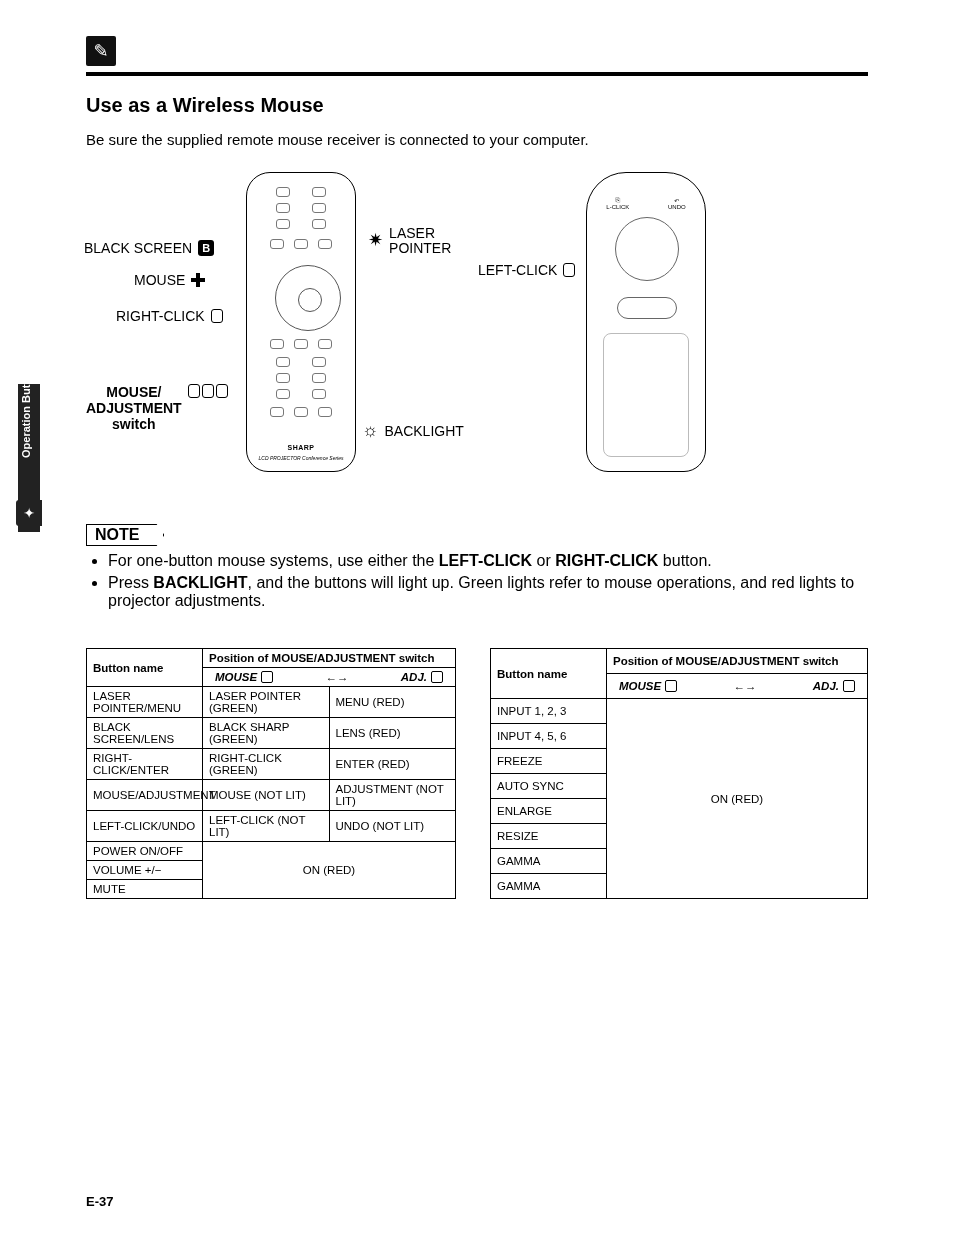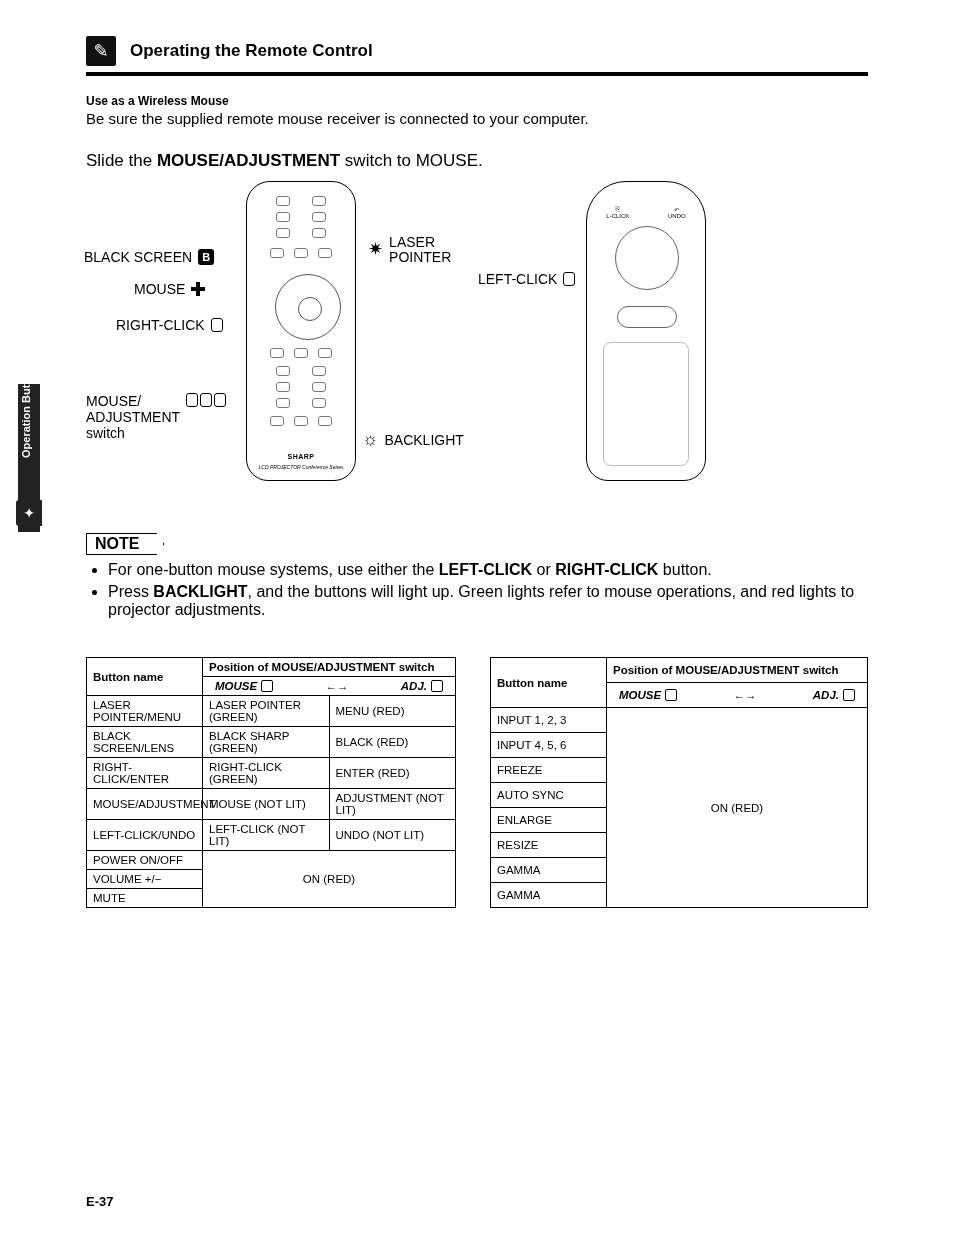--- a/index.html
+++ b/index.html
@@ -22,21 +22,21 @@
     gap: 14px;
     margin-bottom: 4px;
   }
   .hdr-icon {
     width: 30px; height: 30px; background: #111; color:#fff;
     display:flex; align-items:center; justify-content:center;
     border-radius:2px; font-size:18px;
   }
   .hdr-title { font-weight: bold; font-size: 17px; }
   .rule { height: 4px; background: #000; margin: 6px 0 18px 0; }
-  h2.sec { font-size: 12px; font-weight: bold; margin: 0 0 2px 0; }
+  h2.sec { font-size: 20px; font-weight: bold; margin: 0 0 14px 0; }
   p.intro { font-size: 15px; margin: 0 0 24px 0; }
   p.slide { font-size: 17px; margin: 0 0 10px 0; }
   p.slide b { font-weight: bold; }
   .modebtns { font-weight: bold; font-size: 14px; margin-bottom: 14px; }
 
   .diagrams {
     position: relative;
     height: 340px;
     margin-bottom: 10px;
   }
@@ -215,31 +215,27 @@
 <div class="sidetab">
   <div class="sidetab-band"></div>
   <div class="sidetab-label">Operation Buttons</div>
   <div class="sidetab-icon">✦</div>
 </div>
 
 <div class="page">
 
   <div class="hdr">
     <div class="hdr-icon">✎</div>
-    <div class="hdr-title">Operating the Remote Control</div>
   </div>
   <div class="rule"></div>
 
   <h2 class="sec">Use as a Wireless Mouse</h2>
 
   <p class="intro">Be sure the supplied remote mouse receiver is connected to your computer.</p>
 
-  <p class="slide">
-    <span>Slide the </span><b>MOUSE/ADJUSTMENT</b><span> switch to MOUSE.</span>
-  </p>
 
 
   <div class="diagrams">
 
     <div class="callout left" style="left:-2px; top:68px;">
       <span class="ico-b">B</span>
       <span>BLACK SCREEN</span>
     </div>
     <div class="callout left" style="left:48px; top:100px;">
       <span class="ico-cross"></span>
@@ -248,21 +244,21 @@
     <div class="callout left" style="left:30px; top:136px;">
       <span class="ico-click"></span>
       <span>RIGHT-CLICK</span>
     </div>
     <div class="callout left" style="left:0px; top:212px; align-items:flex-start;">
       <span style="display:inline-flex;gap:2px;">
         <span class="ico-click"></span>
         <span class="ico-click"></span>
         <span class="ico-click"></span>
       </span>
-      <span style="text-align:left; line-height:1.15;">
+      <span style="text-align:center; line-height:1.15;font-weight:bold;">
         <span>MOUSE/</span><br>
         <span>ADJUSTMENT</span><br>
         <span>switch</span>
       </span>
     </div>
 
     <div class="callout right" style="left:282px; top:54px; line-height:1.1;">
       <span class="ico-star"></span>
       <span><span>LASER</span><br><span>POINTER</span></span>
     </div>
@@ -370,21 +366,21 @@
         </td>
       </tr>
       <tr>
             <td>LASER POINTER/MENU</td>
             <td>LASER POINTER (GREEN)</td>
             <td>MENU (RED)</td>
           </tr>
       <tr>
             <td>BLACK SCREEN/LENS</td>
             <td>BLACK SHARP (GREEN)</td>
-            <td>BLACK (RED)</td>
+            <td>LENS (RED)</td>
           </tr>
       <tr>
             <td>RIGHT-CLICK/ENTER</td>
             <td>RIGHT-CLICK (GREEN)</td>
             <td>ENTER (RED)</td>
           </tr>
       <tr>
             <td>MOUSE/ADJUSTMENT</td>
             <td>MOUSE (NOT LIT)</td>
             <td>ADJUSTMENT (NOT LIT)</td>

